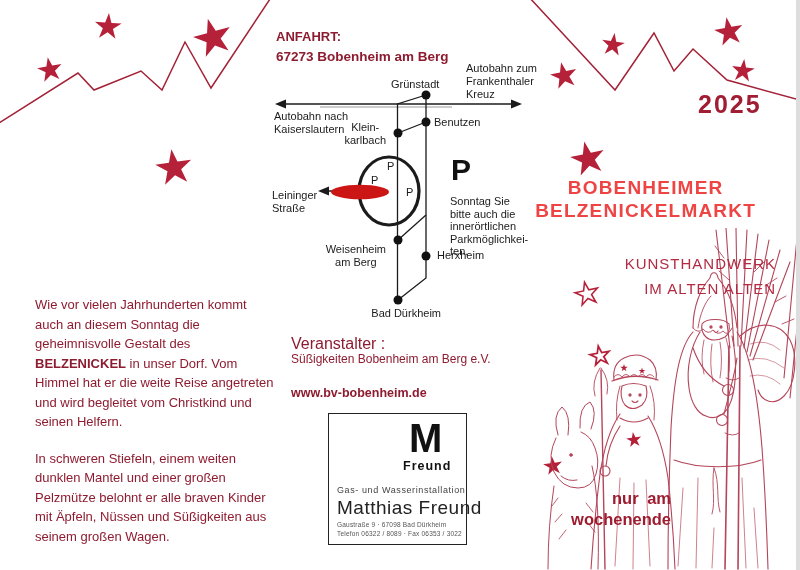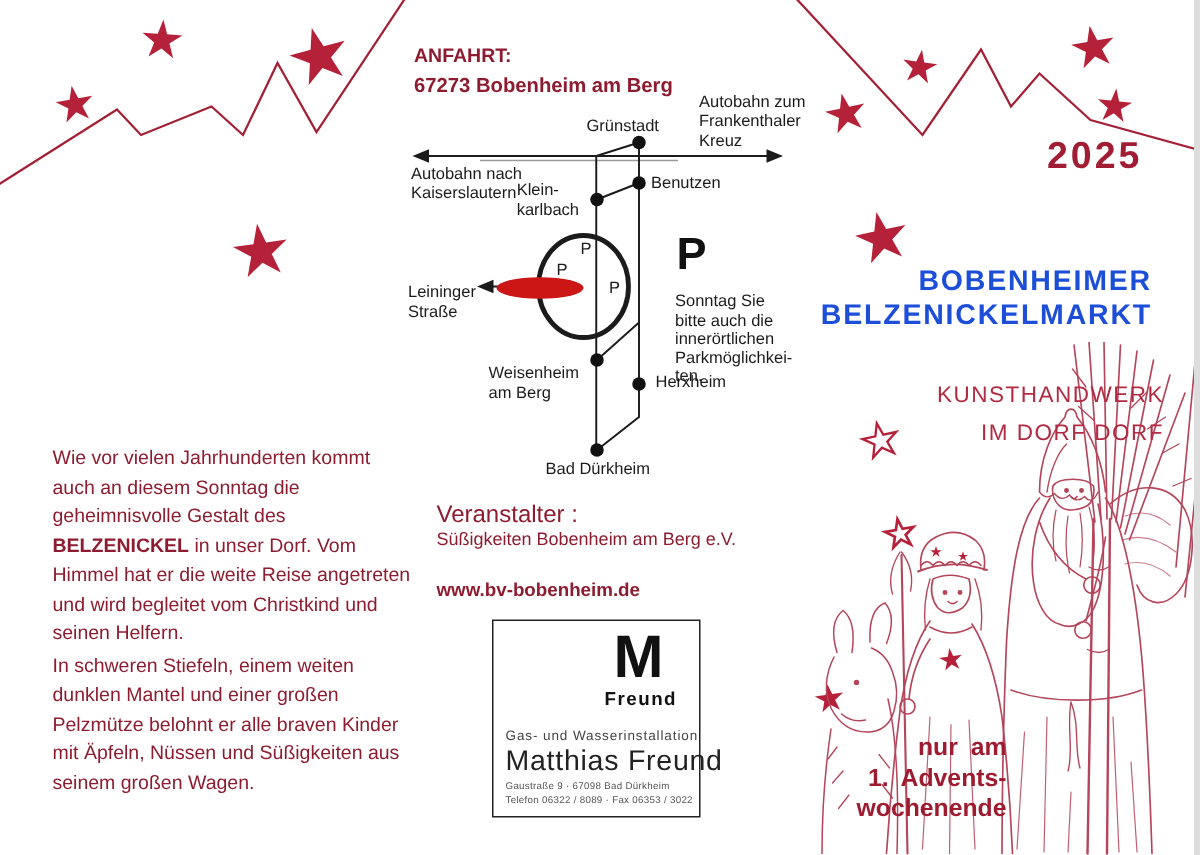--- a/index.html
+++ b/index.html
@@ -2,41 +2,41 @@
 <html><head>
 <meta charset="utf-8">
 <style>
   *{margin:0;padding:0;box-sizing:border-box}
   body{margin:0;background:#ddd;font-family:"Liberation Sans",sans-serif}
   .page{position:relative;width:796px;height:570px;background:#ffffff;overflow:hidden}
   .abs{position:absolute}
   .pre{white-space:pre-line}
   .darkred{color:#8e1c30}
   .maplbl{position:absolute;font-size:11px;line-height:13px;color:#1b1b1b;white-space:pre-line}
-  .tright{text-align:left}
-  .tcenter{text-align:center}
+  .tright{text-align:center}
+  .tcenter{text-align:right}
   .serif{font-family:Liberation Sans, sans-serif;font-weight:bold}
   .leftpara{left:35px;top:295px;width:241px;font-size:13px;line-height:19.5px;color:#8e1c30}
-  .leftpara p+p{margin-top:2px}
+  .leftpara p+p{margin-top:17px}
   .anfahrt{left:276px;top:29px;font-size:13px;font-weight:bold}
   .addr{left:276px;top:49px;font-size:13.5px;font-weight:bold}
   .verlabel{left:291px;top:335px;font-size:16px;font-weight:normal}
   .vername{left:291px;top:352px;font-size:12px}
   .website{left:291px;top:386px;font-size:12.5px;font-weight:bold}
   .bigp{left:451px;top:153px;font-size:30px;color:#111}
   .smallp{position:absolute;font-size:11px;color:#1b1b1b}
   .parknote{left:450px;top:195px;font-size:11px;line-height:12.5px;color:#1b1b1b}
   .logobox{left:328px;top:413px;width:139px;height:132px;border:1.5px solid #222;background:#fff}
   .logom{left:80px;top:2px;font-size:40px;font-weight:bold;color:#111;letter-spacing:-1px}
   .logofreund{left:74px;top:45px;font-size:12.5px;font-weight:bold;color:#111;letter-spacing:1px}
   .logotrade{left:8px;top:71px;font-size:9px;color:#444;letter-spacing:.6px;white-space:nowrap}
   .logoname{left:8px;top:83px;font-size:19px;color:#222;letter-spacing:.5px;white-space:nowrap}
   .logoaddr{position:absolute;font-size:6.5px;color:#555;white-space:nowrap;letter-spacing:.2px}
   .year{left:698px;top:90px;font-size:25px;letter-spacing:2px;color:#a01d33}
-  .titleblock{right:28px;top:176px;text-align:right;font-size:19px;line-height:23px;letter-spacing:1.2px;color:#1d4ed8}
+  .titleblock{right:40px;top:176px;text-align:center;font-size:19px;line-height:23px;letter-spacing:1.2px;color:#ef4444}
   .subtitle{left:556px;top:251px;width:220px;text-align:right;font-size:15px;line-height:25px;letter-spacing:1px;color:#b22b42}
   .dateblock{left:541px;top:488px;width:130px;text-align:right;font-size:16.5px;line-height:20.5px;color:#9e1c30;word-spacing:4px}
   svg{display:block}
   .deco,.illus{pointer-events:none}
 </style>
 </head>
 <body>
 
 <div class="page">
 
@@ -207,21 +207,20 @@
     <p>In schweren Stiefeln, einem weiten dunklen Mantel und einer großen Pelzmütze belohnt er alle braven Kinder mit Äpfeln, Nüssen und Süßigkeiten aus seinem großen Wagen.</p>
   </div>
 
   <div class="abs year serif">2025</div>
   <div class="abs titleblock serif">
     <div>BOBENHEIMER</div>
     <div>BELZENICKELMARKT</div>
   </div>
   <div class="abs subtitle">
     <div>KUNSTHANDWERK</div>
-    <div>IM DORF DORF</div>
+    <div>IM ALTEN ALTEN</div>
   </div>
   <div class="abs dateblock serif">
     <div>nur am</div>
-    <div>1. Advents-</div>
     <div>wochenende</div>
   </div>
 
 </div>
 
 </body></html>

